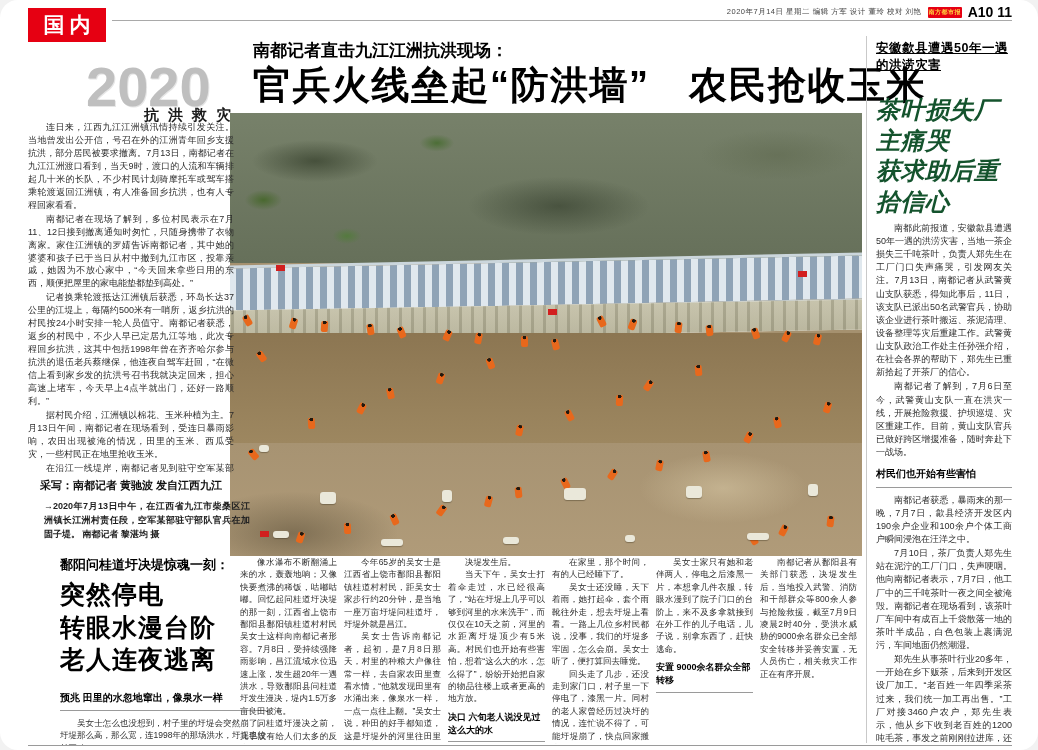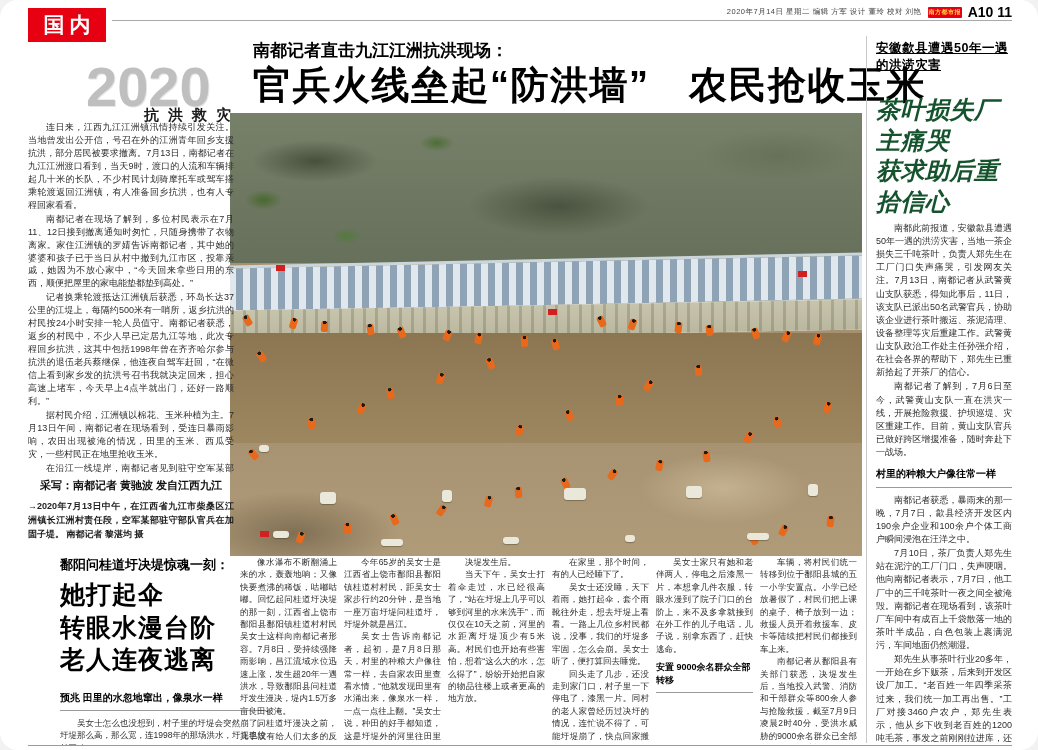--- a/index.html
+++ b/index.html
@@ -48,21 +48,21 @@
     position:absolute; left:28px; top:121px; width:206px; height:352px; overflow:hidden;
     font-size:9px; line-height:1.44; color:#2c2c2c;
   }
   .left-col .para{ margin-bottom:1px; }
   .para{ text-indent:2em; text-align:justify; }
   .left-byline{
     position:absolute; left:28px; top:478px; width:206px; text-align:center;
     font-size:11px; font-weight:700; color:#111;
   }
   .photo-caption{
-    position:absolute; left:28px; top:500px; width:206px;
+    position:absolute; left:44px; top:500px; width:206px;
     font-size:9px; font-weight:600; line-height:1.55; color:#222; text-align:justify;
   }
   
   .photo{
     position:absolute; left:230px; top:113px; width:632px; height:443px; overflow:hidden;
     background:#a5916f;
   }
   .ph-water{
     position:absolute; left:-5px; top:0; right:-5px; height:150px;
     background:
@@ -229,59 +229,59 @@
   <div class="v-divider"></div>
   <div class="right-col">
     <div class="right-kicker">安徽歙县遭遇50年一遇的洪涝灾害</div>
     <div class="right-headline">
       <div>茶叶损失厂主痛哭</div>
       <div>获求助后重拾信心</div>
     </div>
     <div class="right-body" id="right-body">
         <p class="para">南都此前报道，安徽歙县遭遇50年一遇的洪涝灾害，当地一茶企损失三千吨茶叶，负责人郑先生在工厂门口失声痛哭，引发网友关注。7月13日，南都记者从武警黄山支队获悉，得知此事后，11日，该支队已派出50名武警官兵，协助该企业进行茶叶搬运、茶泥清理、设备整理等灾后重建工作。武警黄山支队政治工作处主任孙强介绍，在社会各界的帮助下，郑先生已重新拾起了开茶厂的信心。</p>
         <p class="para">南都记者了解到，7月6日至今，武警黄山支队一直在洪灾一线，开展抢险救援、护坝巡堤、灾区重建工作。目前，黄山支队官兵已做好跨区增援准备，随时奔赴下一战场。</p>
-        <div class="subhead">村里的种粮大户像往常一样</div>
+        <div class="subhead">村民们也开始有些害怕</div>
         <p class="para">南都记者获悉，暴雨来的那一晚，7月7日，歙县经济开发区内190余户企业和100余户个体工商户瞬间浸泡在汪洋之中。</p>
         <p class="para">7月10日，茶厂负责人郑先生站在泥泞的工厂门口，失声哽咽。他向南都记者表示，7月7日，他工厂中的三千吨茶叶一夜之间全被淹毁。南都记者在现场看到，该茶叶厂车间中有成百上千袋散落一地的茶叶半成品，白色包装上裹满泥污，车间地面仍然潮湿。</p>
         <p class="para">郑先生从事茶叶行业20多年，一开始在乡下贩茶，后来到开发区设厂加工。“老百姓一年四季采茶过来，我们统一加工再出售。”工厂对接3460户农户，郑先生表示，他从乡下收到老百姓的1200吨毛茶，事发之前刚刚拉进库，还有60%的款项没有支付。</p>
         <div class="subhead">茶厂老板重拾开厂信心</div>
       </div>
 
   </div>
 
   <div class="bottom-head-cell">
     <div class="bottom-kicker">鄱阳问桂道圩决堤惊魂一刻：</div>
     <div class="bottom-headline">
-      <div>她打起伞</div>
+      <div>突然停电</div>
       <div>转眼水漫台阶</div>
       <div>老人连夜逃离</div>
     </div>
     <div class="subhead">预兆 田里的水忽地窜出，像泉水一样</div>
     <p class="para">吴女士怎么也没想到，村子里的圩堤会突然崩了。圩堤那么高，那么宽，连1998年的那场洪水，圩堤也纹丝不动。</p>
   </div>
   <div class="bcol" id="bcol0" style="left:240px">
       <p class="para">像水瀑布不断翻涌上来的水，轰轰地响；又像快要煮沸的稀饭，咕嘟咕嘟。回忆起问桂道圩决堤的那一刻，江西省上饶市鄱阳县鄱阳镇桂道村村民吴女士这样向南都记者形容。7月8日，受持续强降雨影响，昌江流域水位迅速上涨，发生超20年一遇洪水，导致鄱阳县问桂道圩发生漫决，堤内1.5万多亩良田被淹。</p>
       <p class="para">问桂道圩漫决之前，几乎没有给人们太多的反应时间。</p>
     </div>
   <div class="bcol" id="bcol1" style="left:344px">
       <p class="para">今年65岁的吴女士是江西省上饶市鄱阳县鄱阳镇桂道村村民，距吴女士家步行约20分钟，是当地一座万亩圩堤问桂道圩，圩堤外就是昌江。</p>
       <p class="para">吴女士告诉南都记者，起初，是7月8日那天，村里的种粮大户像往常一样，去自家农田里查看水情，“他就发现田里有水涌出来，像泉水一样，一点一点往上翻。”吴女士说，种田的好手都知道，这是圩堤外的河里往田里渗水。将险情报告给村里之后，村干部立即组织人手，用农用车装载泥巴，把出现泡泉</p>
     </div>
   <div class="bcol" id="bcol2" style="left:448px">
       <p class="para">决堤发生后。</p>
       <p class="para">当天下午，吴女士打着伞走过，水已经很高了，“站在圩堤上几乎可以够到河里的水来洗手”，而仅仅在10天之前，河里的水距离圩堤顶少有5米高。村民们也开始有些害怕，想着“这么大的水，怎么得了”，纷纷开始把自家的物品往楼上或者更高的地方放。</p>
+      <div class="subhead">决口 六旬老人说没见过这么大的水</div>
     </div>
   <div class="bcol" id="bcol3" style="left:552px">
       <p class="para">在家里，那个时间，有的人已经睡下了。</p>
       <p class="para">吴女士还没睡，天下着雨，她打起伞，套个雨靴往外走，想去圩堤上看看。一路上几位乡村民都说，没事，我们的圩堤多牢固，怎么会崩。吴女士听了，便打算回去睡觉。</p>
       <p class="para">回头走了几步，还没走到家门口，村子里一下停电了，漆黑一片。同村的老人家曾经历过决圩的情况，连忙说不得了，可能圩堤崩了，快点回家搬东西。</p>
     </div>
   <div class="bcol" id="bcol4" style="left:656px">
       <p class="para">吴女士家只有她和老伴两人，停电之后漆黑一片，本想拿几件衣服，转眼水漫到了院子门口的台阶上，来不及多拿就接到在外工作的儿子电话，儿子说，别拿东西了，赶快逃命。</p>
       <div class="subhead">安置 9000余名群众全部转移</div>
     </div>
   <div class="bcol" id="bcol5" style="left:760px">
-      <p class="para">车辆，将村民们统一转移到位于鄱阳县城的五一小学安置点。小学已经放暑假了，村民们把上课的桌子、椅子放到一边；救援人员开着救援车、皮卡等陆续把村民们都接到车上来。</p>
       <p class="para">南都记者从鄱阳县有关部门获悉，决堤发生后，当地投入武警、消防和干部群众等800余人参与抢险救援，截至7月9日凌晨2时40分，受洪水威胁的9000余名群众已全部安全转移并妥善安置，无人员伤亡，相关救灾工作正在有序开展。</p>
     </div>
 
   <div class="footer-rule"></div>
 </div>
 
 </body></html>

